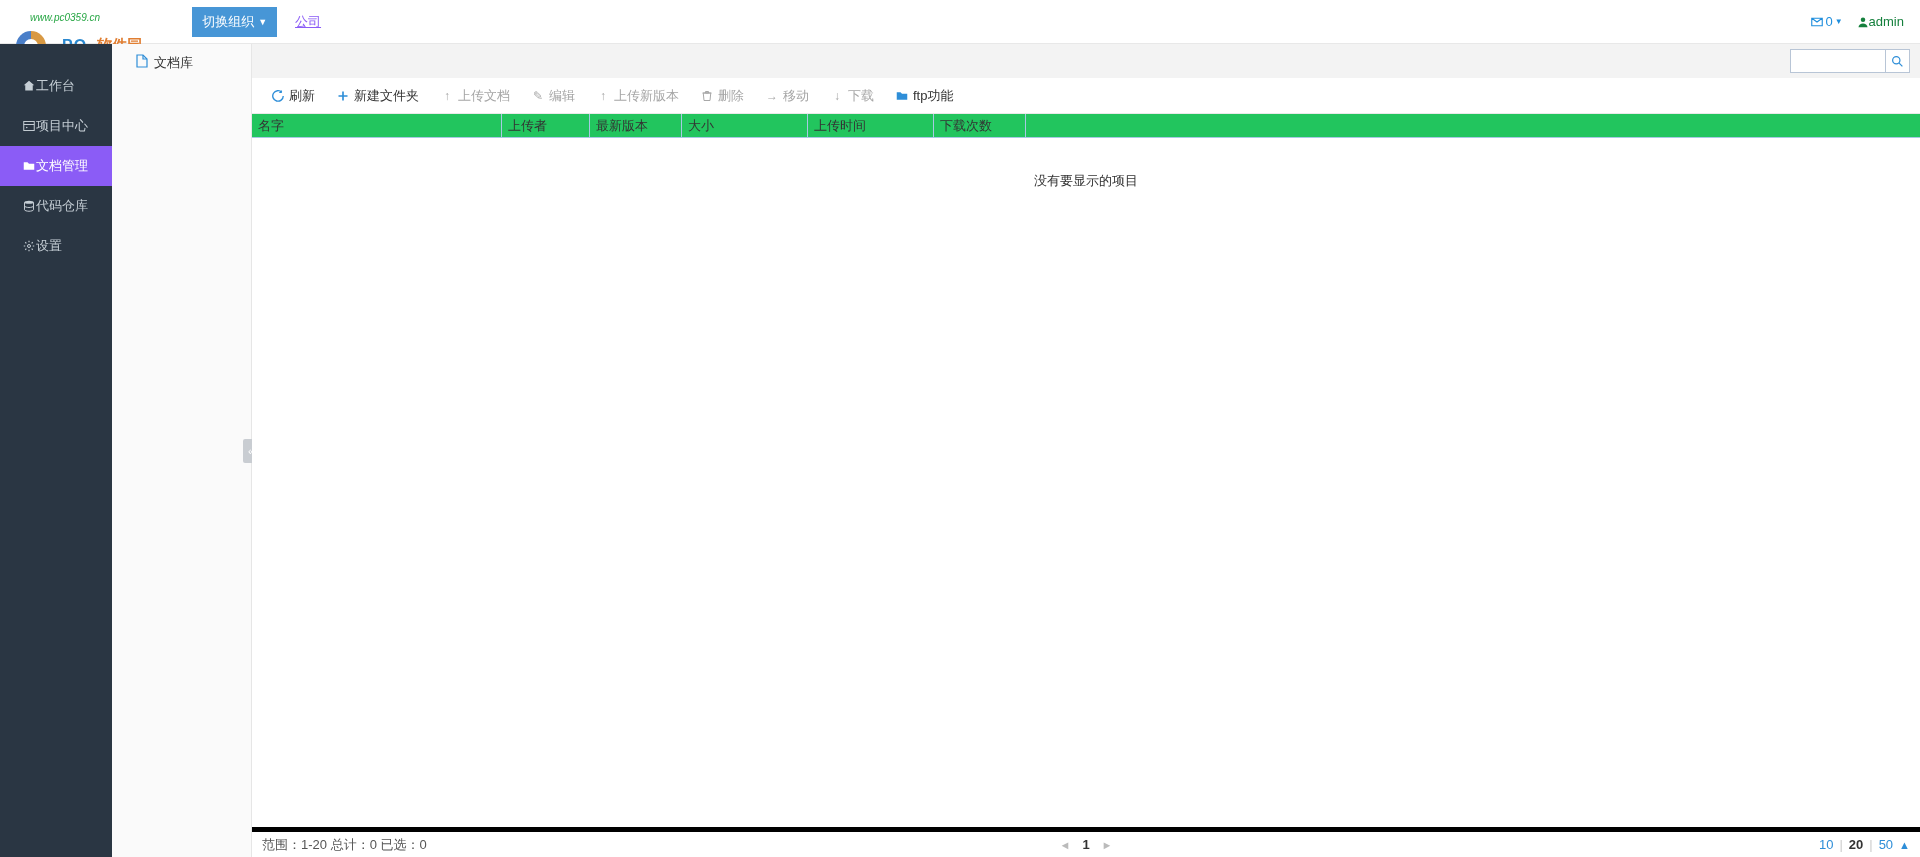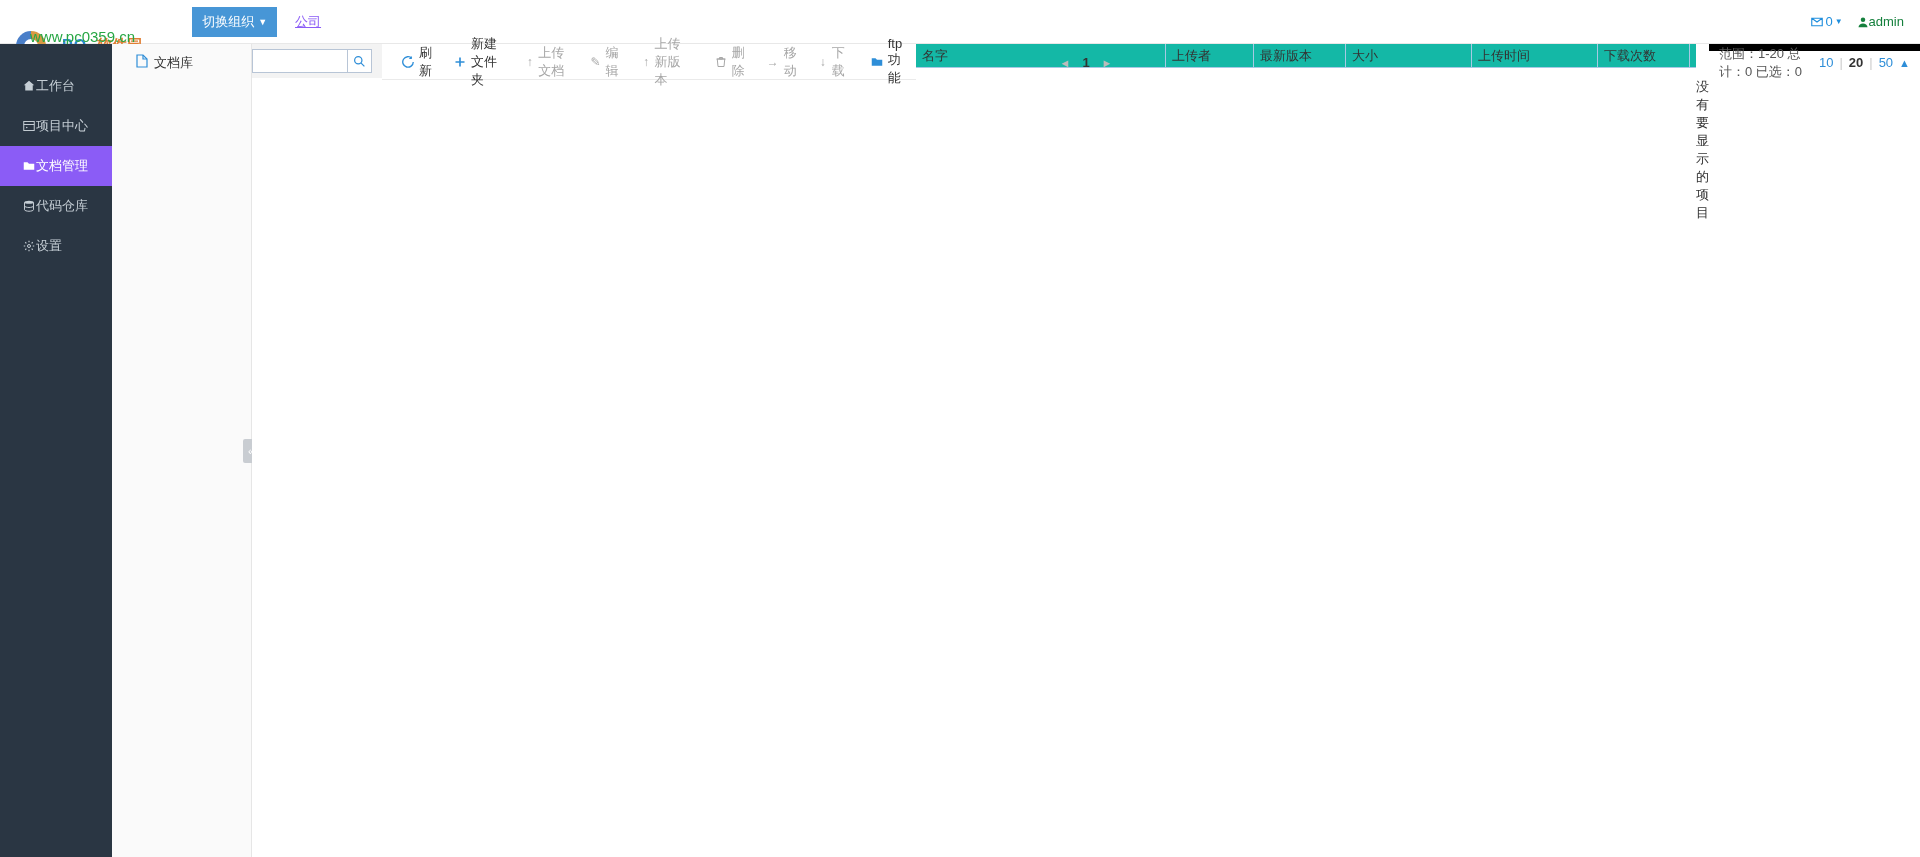--- a/index.html
+++ b/index.html
@@ -6,21 +6,21 @@
 body { font-family: "Microsoft YaHei", Arial, sans-serif; font-size: 13px; color: #333; background: #fff; overflow: hidden; }
 
 
 .header { height: 44px; background: #fff; border-bottom: 1px solid #e8e8e8; display: flex; align-items: center; padding: 0 16px; }
 .logo { display: flex; align-items: center; gap: 4px; margin-top: 48px; }
 .logo-img { width: 40px; height: 32px; position: relative; }
 .logo-circle { width: 30px; height: 30px; border-radius: 50%; position: absolute; left: 0; top: 1px; background: conic-gradient(#d89943 0 90deg, #4a7fc9 90deg 360deg); display:flex; align-items:center; justify-content:center; }
 .logo-inner { width: 14px; height: 14px; border-radius: 50%; background: #fff; }
 .logo-text { color: #2a88cf; font-size: 16px; font-weight: bold; letter-spacing: 1px; margin-left: 2px; }
 .logo-sub { color: #e07e32; font-size: 15px; font-weight: bold; margin-left: 6px; }
-.logo-domain { position: absolute; top: 28px; left: 30px; color: #27a644; font-size: 15px; }
+.logo-domain { position: absolute; top: 12px; left: 30px; color: #27a644; font-size: 10px; font-style: italic; }
 .header-menu { display: flex; align-items: center; margin-left: 50px; gap: 0; }
 .btn-switch { background: #4796d6; color: #fff; padding: 6px 10px; font-size: 13px; border: none; display: inline-flex; align-items: center; gap: 4px; cursor: pointer; }
 .btn-switch .caret { font-size: 9px; }
 .link-company { color: #8b5cf6; margin-left: 18px; text-decoration: underline; cursor: pointer; }
 .header-right { margin-left: auto; display: flex; align-items: center; gap: 14px; }
 .mail-group { color: #1f8edd; display: flex; align-items: center; gap: 2px; cursor: pointer; }
 .user-group { color: #15803d; display: flex; align-items: center; cursor: pointer; text-align: right; }
 .bars-icon { position: absolute; top: 50px; left: 50px; color: #aaa; font-size: 15px; letter-spacing: 2px; }
 
 
@@ -31,50 +31,50 @@
 .side-item .icn { width: 14px; display: inline-flex; justify-content: center; font-size: 13px;}
 .side-icon-svg { width:14px; height:14px; fill: currentColor; }
 
 
 .tree-panel { width: 140px; background: #fafafa; border-right: 1px solid #e6e6e6; position: relative; padding-top: 10px; flex-shrink: 0;}
 .tree-item { display: flex; align-items: flex-start; gap: 6px; padding-left: 24px; height: 24px; font-size: 13px; cursor: pointer; }
 .tree-item .file-icon { color: #2e8ed8; font-size: 13px; }
 .collapse-btn { position: absolute; right: -8px; top: 50%; transform: translateY(-50%); width: 16px; height: 24px; background: #c9cdd2; border-radius: 2px; display: flex; align-items: center; justify-content: center; color: #fff; font-size: 11px; cursor: pointer; }
 
 
-.main { flex: 1; display: flex; flex-direction: row; background: #fff; position: relative; }
+.main { flex: 1; display: flex; flex-direction: column; background: #fff; position: relative; }
 .main-top { height: 34px; display: flex; justify-content: flex-end; align-items: center; padding-right: 10px; background: #f3f3f3;}
 .search-box { width: 120px; height: 24px; border: 1px solid #b8c5d6; display: flex; align-items: center; background: #fff; }
 .search-box input { flex: 1; border: none; outline: none; font-size: 12px; padding: 0 4px; width: 90px;}
 .search-box button { width: 24px; height: 22px; border: none; border-left: 1px solid #b8c5d6; background: #fff; color: #2e8ed8; cursor: pointer; display:flex; align-items:center; justify-content:center;}
 .toolbar { height: 36px; display: flex; align-items: center; padding-left: 10px; gap: 2px; border-bottom: 1px solid #eaeaea; }
 .tool-btn { display: inline-flex; align-items: center; gap: 5px; padding: 4px 10px; font-size: 13px; cursor: pointer; border-radius: 2px; }
 .tool-btn.primary { color: #333; }
 .tool-btn.primary .icn { color: #2e8ed8; }
 .tool-btn.strong { color: #333; font-weight: normal;}
 .tool-btn.strong .icn { color: #2e8ed8; }
 .tool-btn.disabled { color: #a6a6a6; }
 .tool-btn .icn { font-size: 12px; width: 12px; display: inline-flex; justify-content: center;}
 .tool-btn.ftp .icn { color: #2e8ed8;}
 .tool-btn.ftp { color: #333;}
 
 
-.table-head { display: flex; height: 24px; background: #14b8a6; font-size: 13px; justify-content: flex-end; }
+.table-head { display: flex; height: 24px; background: #22c55e; font-size: 13px; justify-content: flex-end; }
 .th { border-right: 1px solid #a7c9e3; border-bottom: 1px solid #a7c9e3; padding-left: 6px; display: flex; align-items: center; }
 .th:last-child { border-right: none; flex: 1;}
 .col-name { width: 250px; }
 .col-uploader { width: 88px; }
 .col-version { width: 92px; }
 .col-size { width: 126px; }
 .col-time { width: 126px; }
 .col-downloads { width: 92px; }
 .table-body { flex: 1; background: #fff; display: flex; justify-content: center; padding-top: 34px; color: #333; font-size: 13px;}
 
 
-.footer { height: 30px; border-top: 7px solid #000000; display: flex; align-items: center; padding: 5px 10px; font-size: 13px; }
+.footer { height: 30px; border-top: 5px solid #000000; display: flex; align-items: center; padding: 5px 10px; font-size: 13px; }
 .footer-left { color: #555; }
 .footer-center { margin-left: auto; margin-right: auto; display: flex; align-items: center; gap: 12px; color: #999; position: absolute; left: 50%; transform: translateX(-50%);}
 .footer-center .page-num { color: #333; font-weight: bold; }
 .footer-center .nav-arr { color: #bbb; font-size: 11px; cursor: default; }
 .footer-right { margin-left: auto; display: flex; align-items: center; gap: 6px; color: #2e8ed8;}
 .footer-right .sep { color: #ccc; }
 .footer-right .cur { color: #333; font-weight: bold;}
 .footer-right .up-arr { color: #2e8ed8; cursor: pointer; font-size: 11px;}
 
 .icn svg, .icn-svg { width: 12px; height: 12px; fill: currentColor; display: block;}

